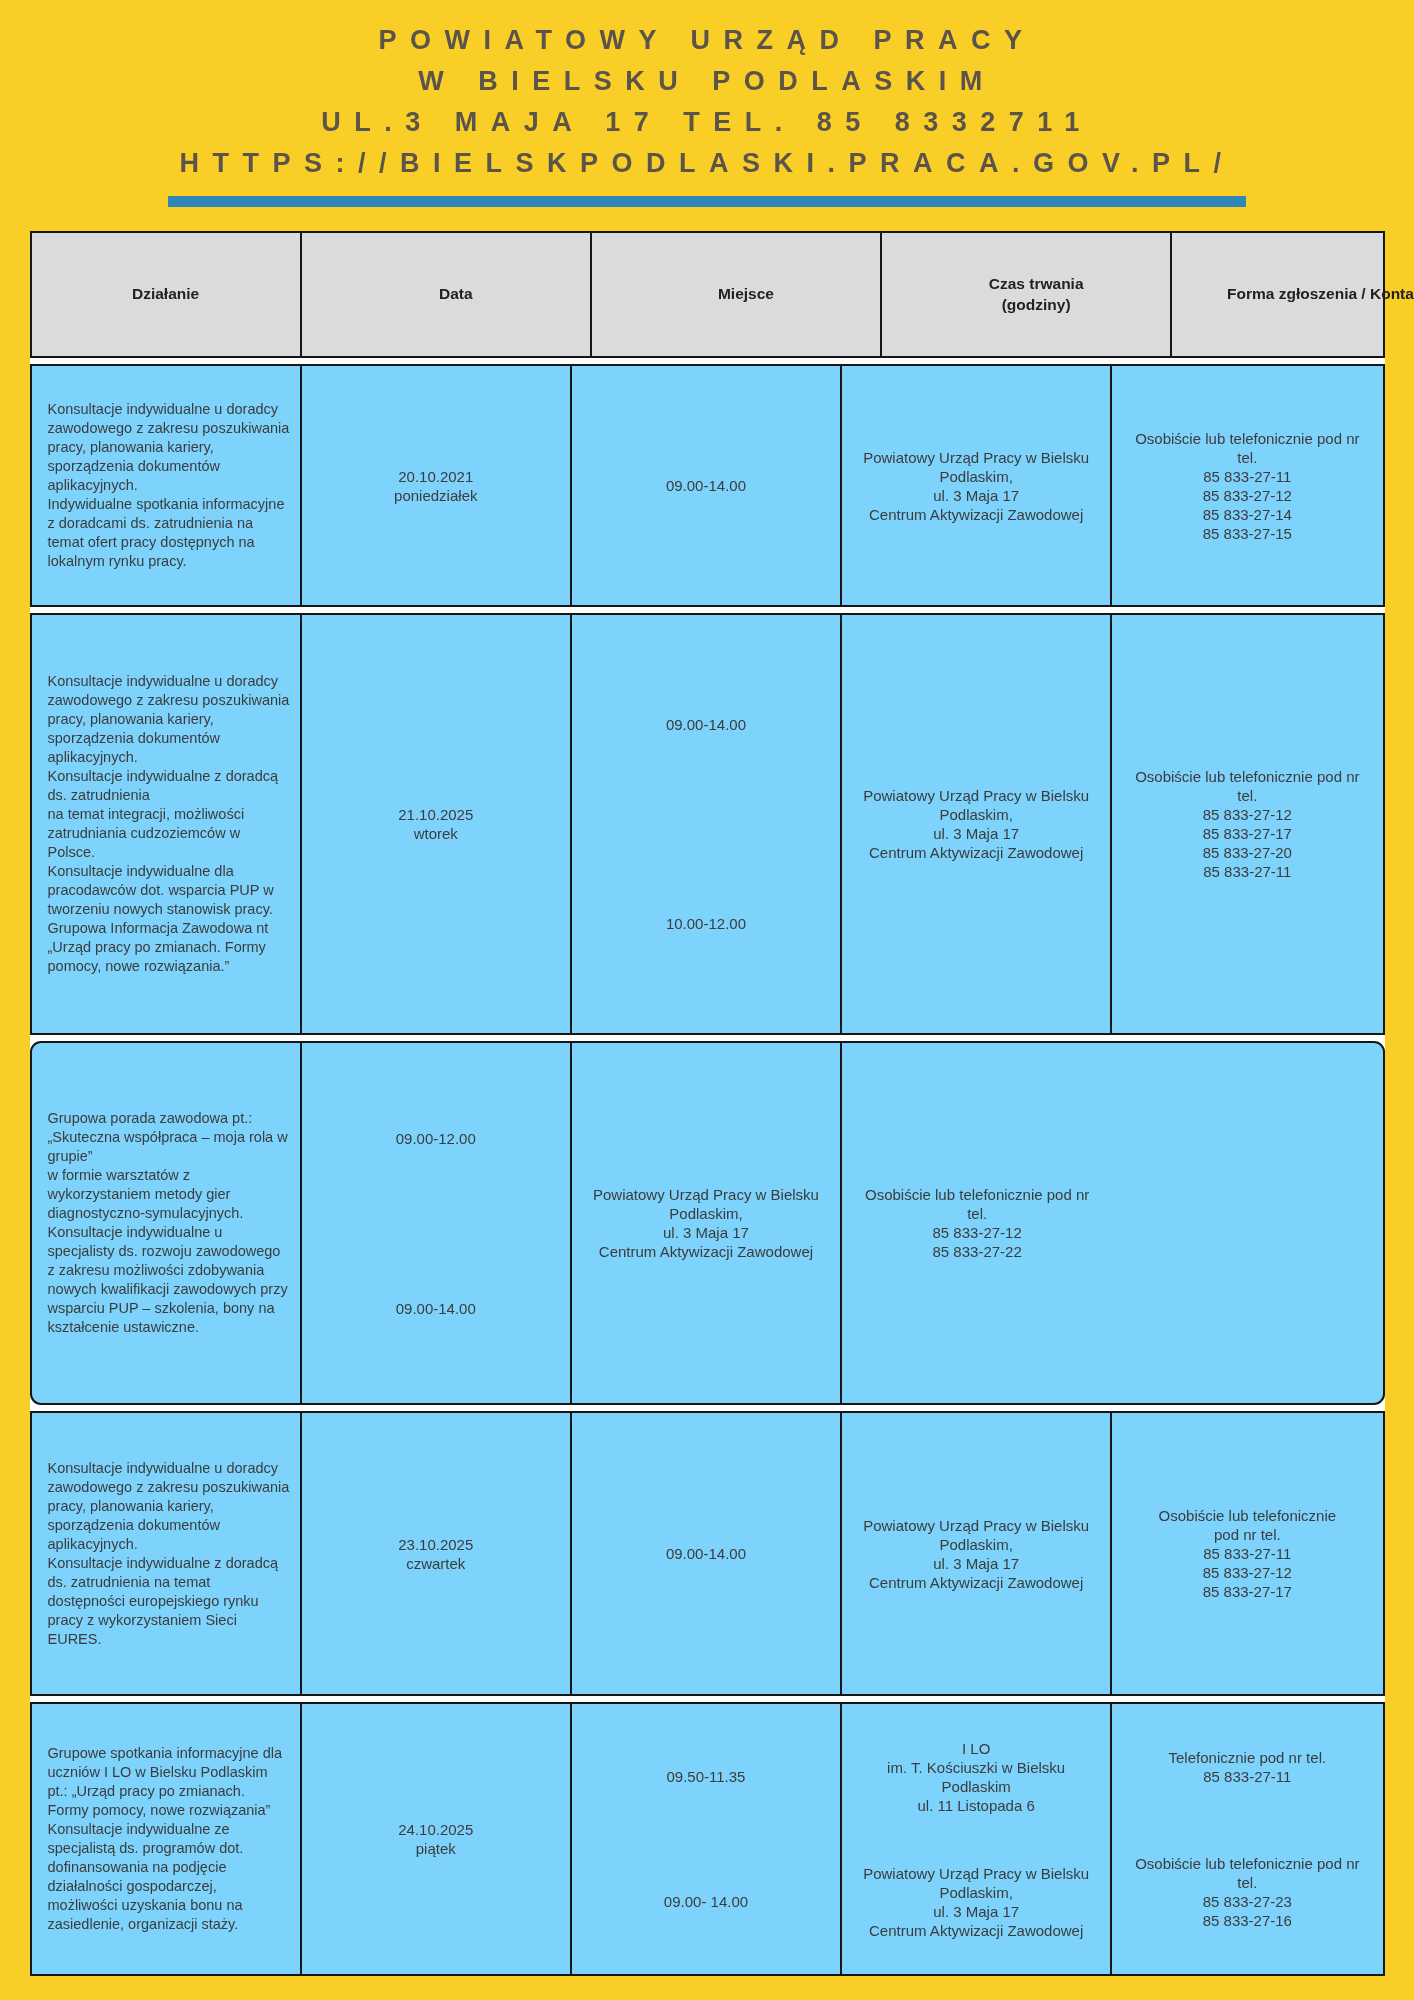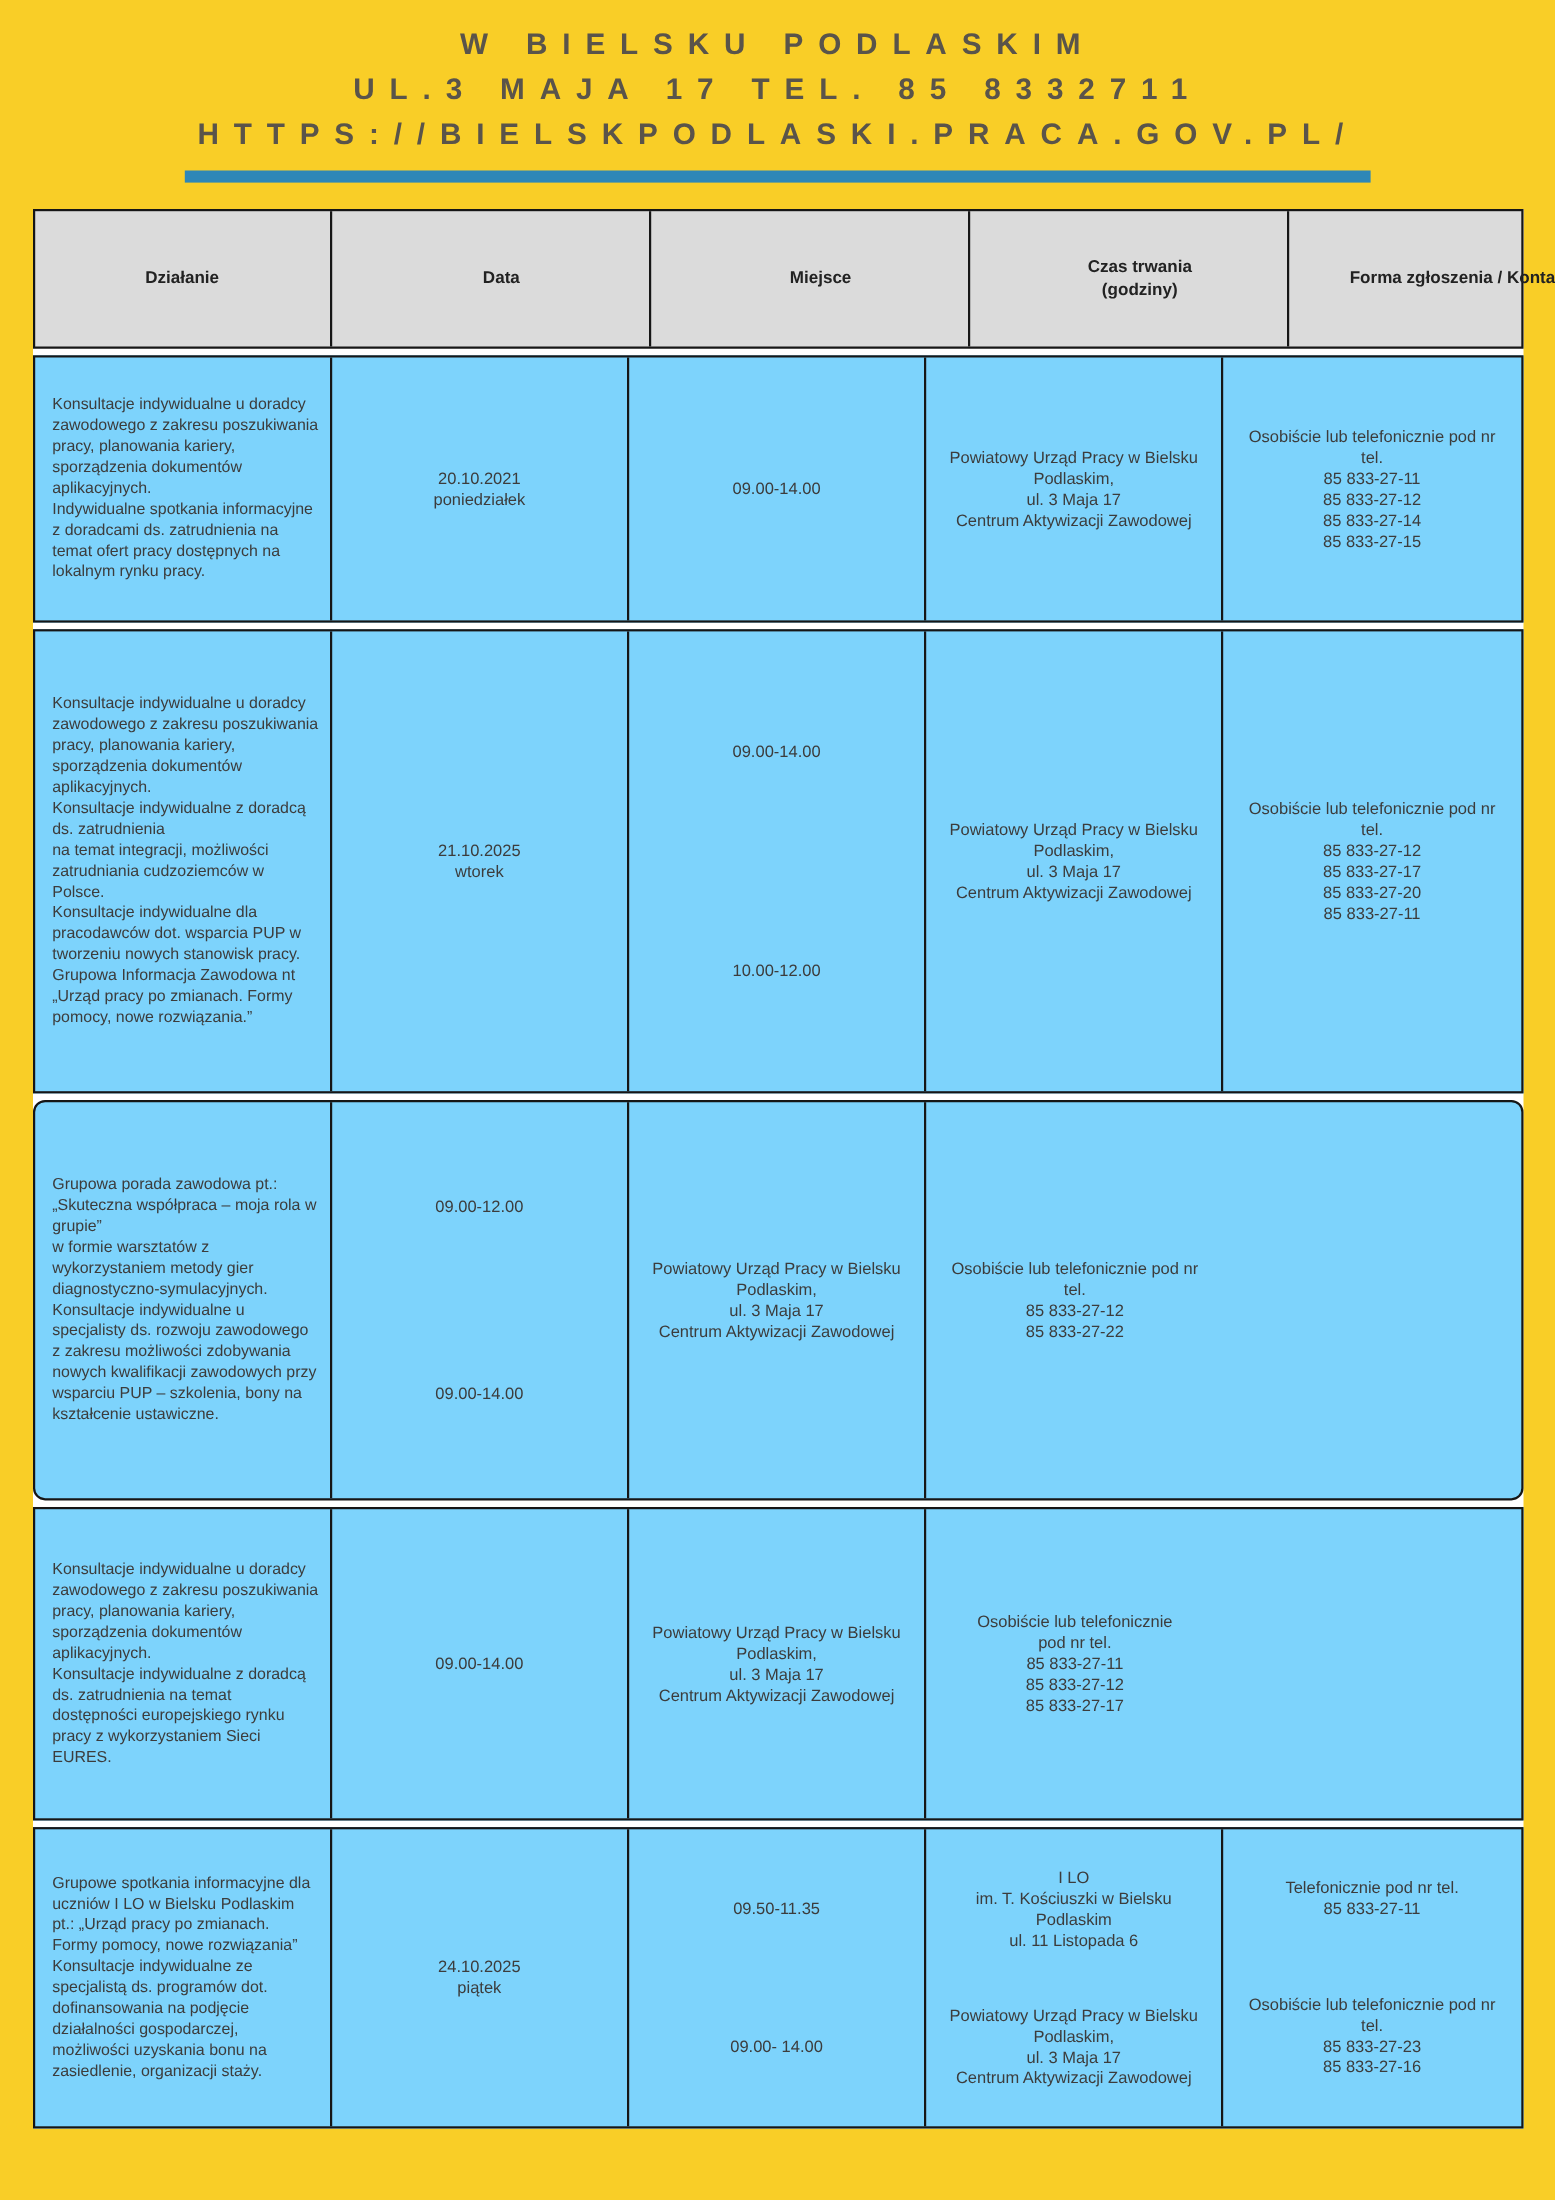--- a/index.html
+++ b/index.html
@@ -87,20 +87,21 @@
   #rows .trow:nth-child(3){min-height:364px;border-radius:11px;}
   #rows .trow:nth-child(4){min-height:285px;}
   #rows .trow:nth-child(5){min-height:274px;}
 </style>
 </head>
 <body>
 
 <div class="page">
 
   <header class="doc-header">
+    <div class="title-line">POWIATOWY URZĄD PRACY</div>
     <div class="title-line">W BIELSKU PODLASKIM</div>
     <div class="title-line">UL.3 MAJA 17 TEL. 85 8332711</div>
     <div class="title-line">HTTPS://BIELSKPODLASKI.PRACA.GOV.PL/</div>
     <div class="divider"></div>
   </header>
 
   <div class="schedule-table">
     <div class="thead">
       <div class="cell th">Działanie</div>
       <div class="cell th">Data</div>
@@ -189,20 +190,24 @@
 tel.
 85 833-27-12
 85 833-27-22</div>
           </div>
         </div>
         <div class="trow">
           <div class="cell c-activity">
             <div class="activity-text">Konsultacje indywidualne u doradcy zawodowego z zakresu poszukiwania pracy, planowania kariery, sporządzenia dokumentów aplikacyjnych.
 Konsultacje indywidualne z doradcą ds. zatrudnienia na temat dostępności europejskiego rynku pracy z wykorzystaniem Sieci EURES.</div>
           </div>
+          <div class="cell date-cell">
+            <div class="date-value">23.10.2025</div>
+            <div class="date-day">czwartek</div>
+          </div>
           <div class="cell">
             <div class="time-value">09.00-14.00</div>
           </div>
           <div class="cell">
             <div class="place-block">Powiatowy Urząd Pracy w Bielsku
 Podlaskim,
 ul. 3 Maja 17
 Centrum Aktywizacji Zawodowej</div>
           </div>
           <div class="cell">

